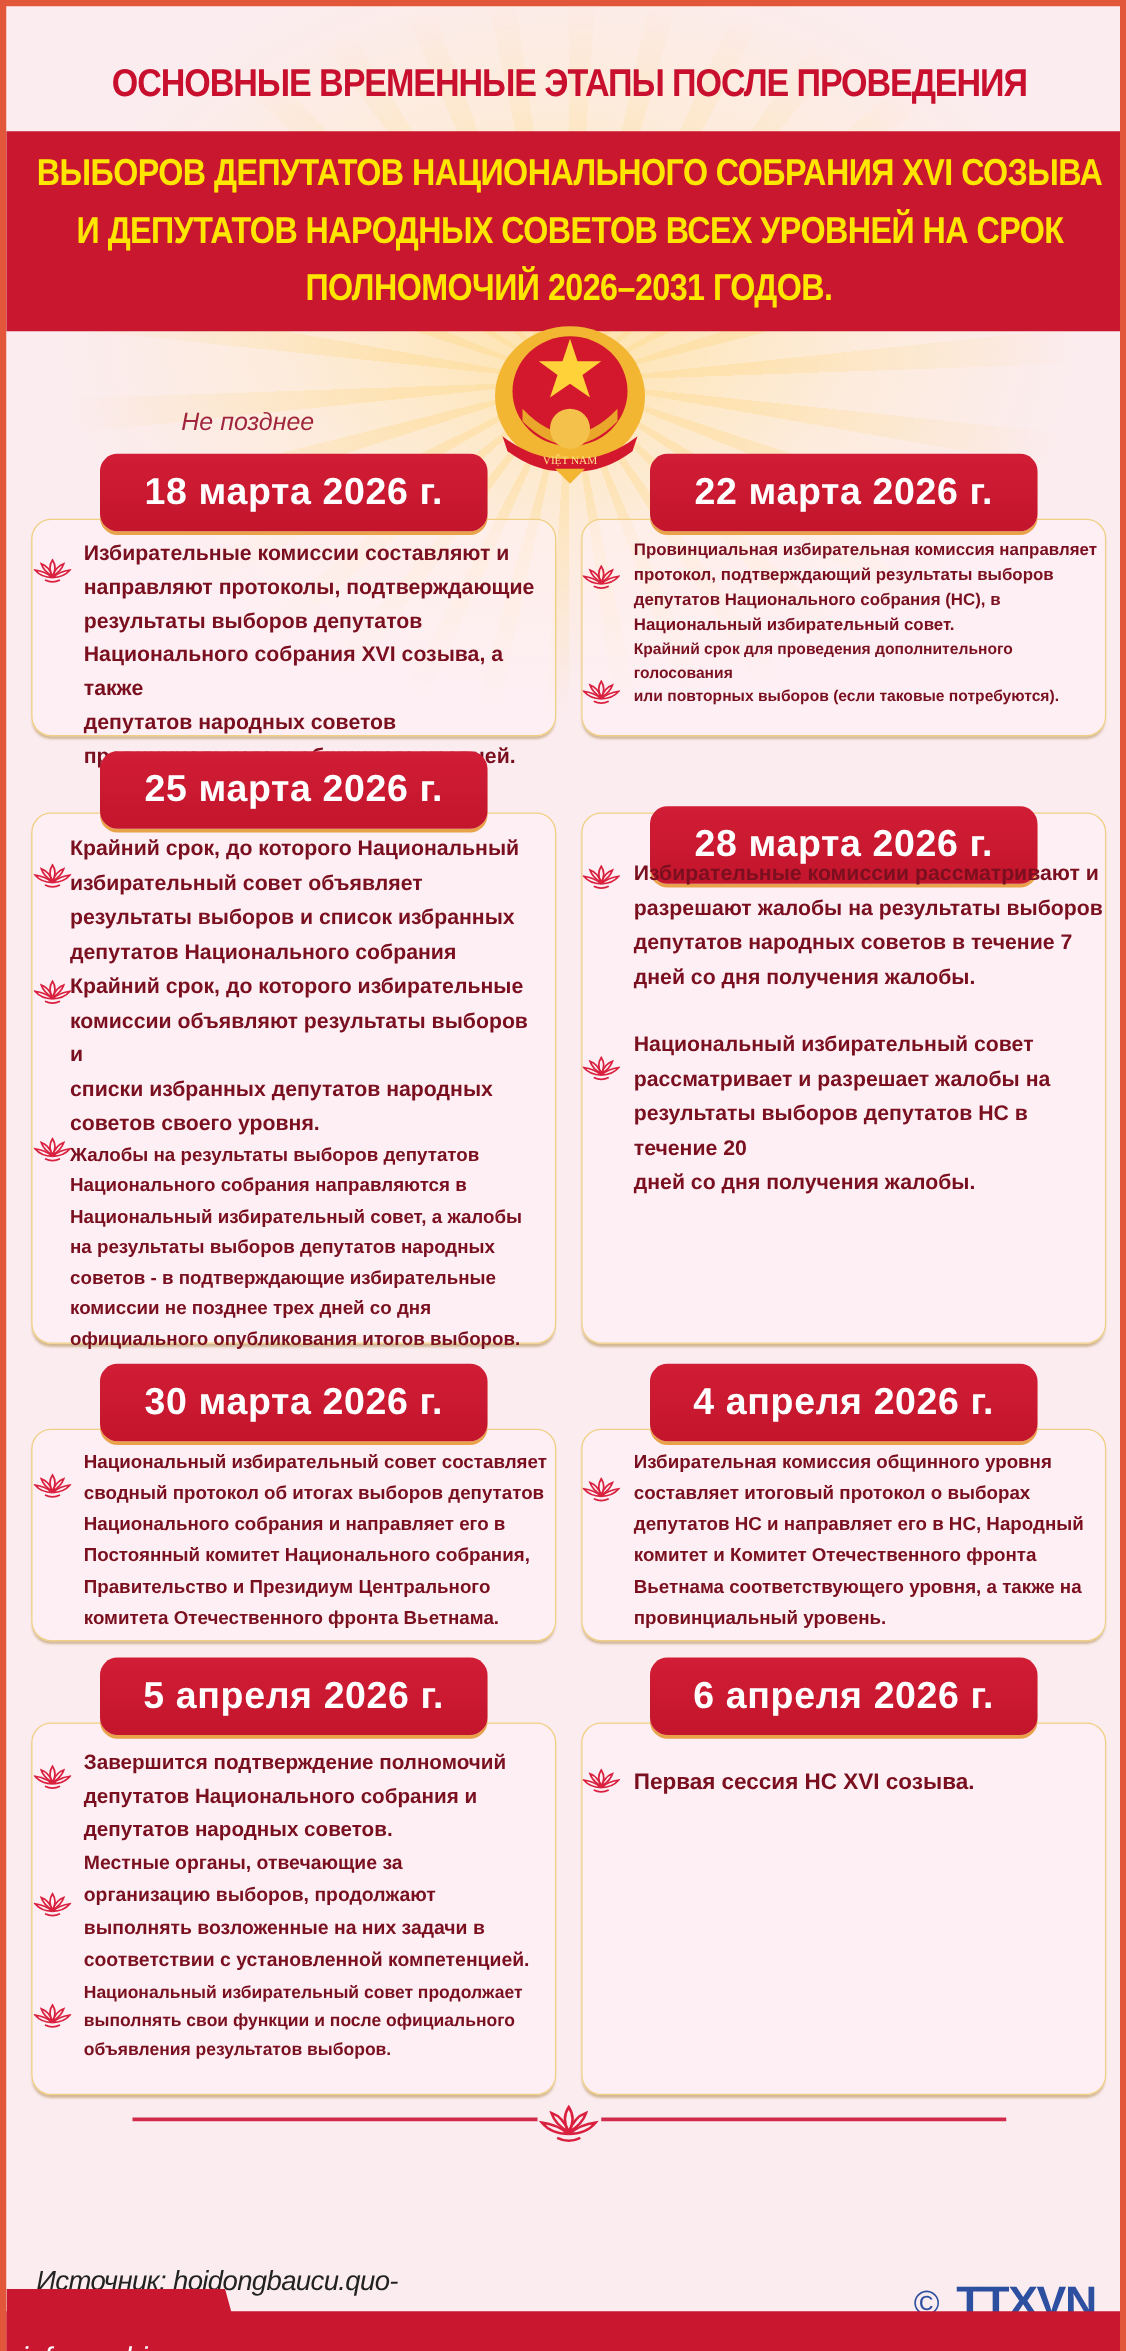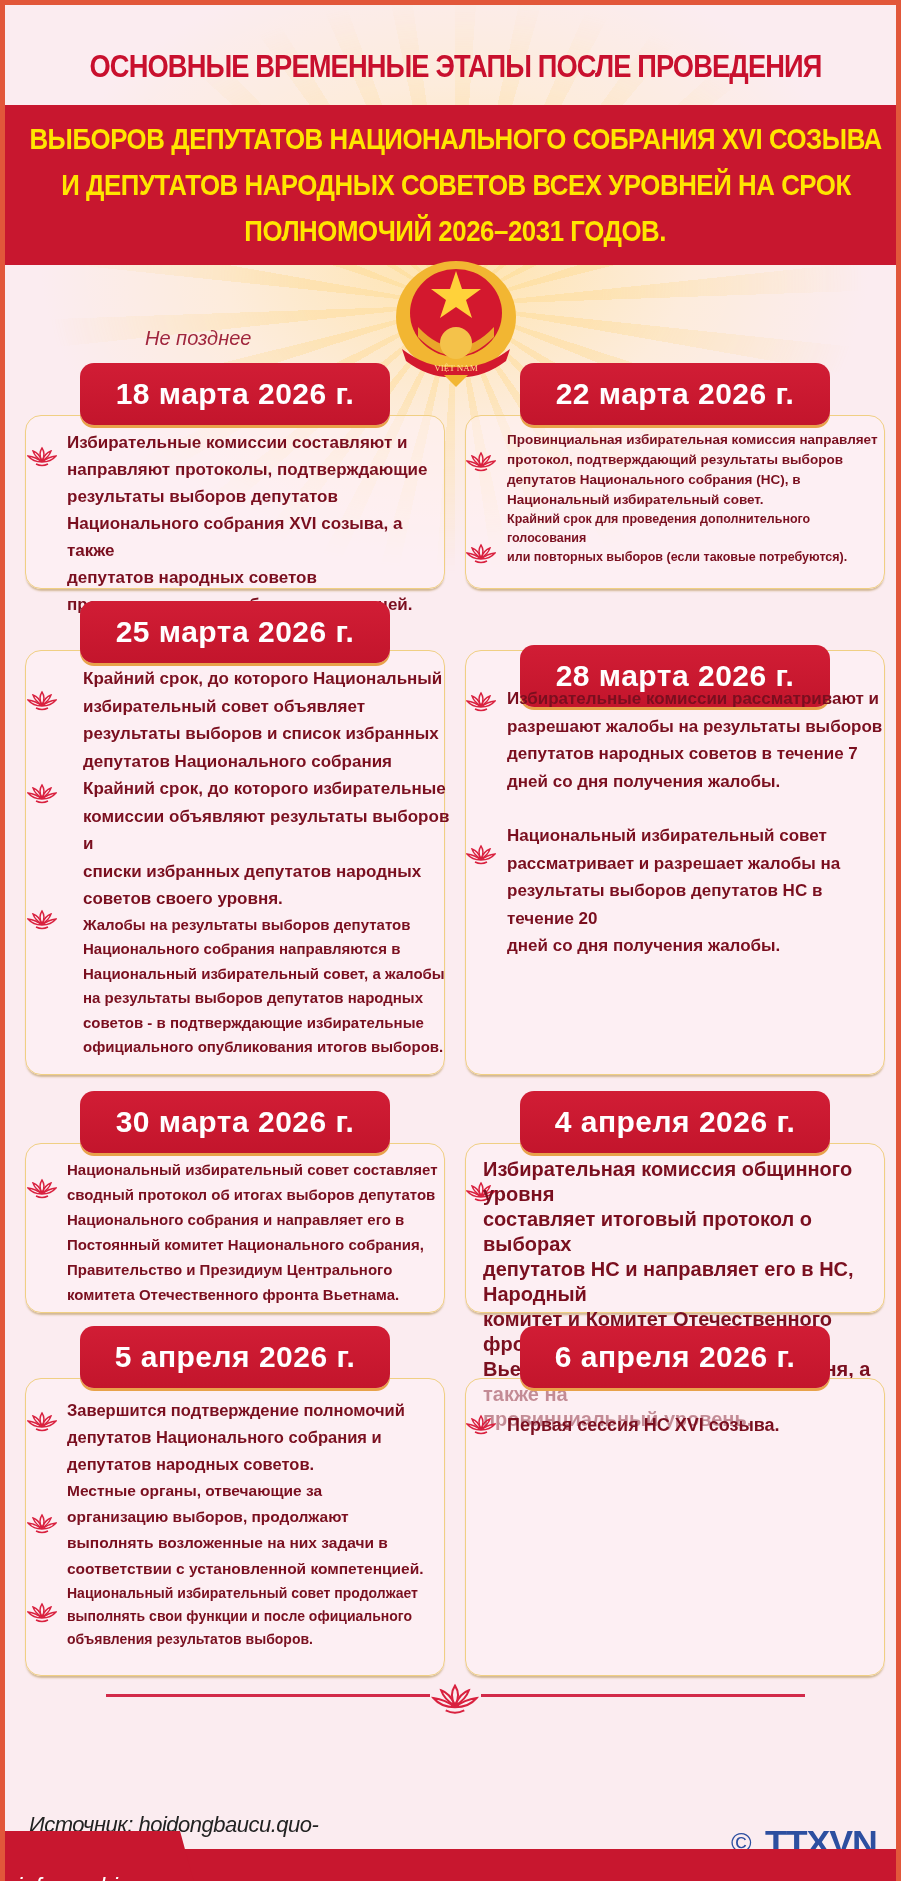--- a/index.html
+++ b/index.html
@@ -202,39 +202,40 @@
   <svg class="lotus" style="left:22px; top:903px;" viewBox="0 0 30 22">
       <g fill="none" stroke="#d9213f" stroke-width="1.4">
         <path d="M15 3 Q11 9 15 16 Q19 9 15 3Z"></path>
         <path d="M15 16 Q8 12 6 6 Q12 8 15 16"></path>
         <path d="M15 16 Q22 12 24 6 Q18 8 15 16"></path>
         <path d="M15 17 Q6 17 1 11 Q9 12 15 17"></path>
         <path d="M15 17 Q24 17 29 11 Q21 12 15 17"></path>
         <path d="M9 19 Q15 22 21 19"></path>
       </g>
     </svg>
-  <div class="card-body" style="left:78px; top:660px; width:380px; font-size:17px; line-height:27.5px;">
+  <div class="card-body" style="left:51px; top:660px; width:380px; font-size:17px; line-height:27.5px;">
     <div class="item">
       <div>Крайний срок, до которого Национальный</div>
         <div>избирательный совет объявляет</div>
         <div>результаты выборов и список избранных</div>
         <div>депутатов Национального собрания</div>
     </div>
     <div class="item">
       <div>Крайний срок, до которого избирательные</div>
         <div>комиссии объявляют результаты выборов и</div>
         <div>списки избранных депутатов народных</div>
         <div>советов своего уровня.</div>
     </div>
     <div class="item" style="font-size:15px; line-height:24.5px;">
       <div>Жалобы на результаты выборов депутатов</div>
         <div>Национального собрания направляются в</div>
         <div>Национальный избирательный совет, а жалобы</div>
         <div>на результаты выборов депутатов народных</div>
         <div>советов - в подтверждающие избирательные</div>
+        <div>комиссии не позднее трех дней со дня</div>
         <div>официального опубликования итогов выборов.</div>
     </div>
   </div>
 
   <div class="card" style="left:460px; top:645px; width:420px; height:425px;"></div>
   <div class="date-pill" style="left:515px; top:596px; width:310px;margin-top:44px;">28 марта 2026 г.</div>
   <svg class="lotus" style="left:461px; top:685px;" viewBox="0 0 30 22">
       <g fill="none" stroke="#d9213f" stroke-width="1.4">
         <path d="M15 3 Q11 9 15 16 Q19 9 15 3Z"></path>
         <path d="M15 16 Q8 12 6 6 Q12 8 15 16"></path>
@@ -297,21 +298,21 @@
   <svg class="lotus" style="left:461px; top:1175px;" viewBox="0 0 30 22">
       <g fill="none" stroke="#d9213f" stroke-width="1.4">
         <path d="M15 3 Q11 9 15 16 Q19 9 15 3Z"></path>
         <path d="M15 16 Q8 12 6 6 Q12 8 15 16"></path>
         <path d="M15 16 Q22 12 24 6 Q18 8 15 16"></path>
         <path d="M15 17 Q6 17 1 11 Q9 12 15 17"></path>
         <path d="M15 17 Q24 17 29 11 Q21 12 15 17"></path>
         <path d="M9 19 Q15 22 21 19"></path>
       </g>
     </svg>
-  <div class="card-body" style="left:478px; top:1152px; width:390px; font-size:20px; line-height:25px;">
+  <div class="card-body" style="left:502px; top:1152px; width:390px; font-size:15px; line-height:25px;">
     <div class="item">
       <div>Избирательная комиссия общинного уровня</div>
         <div>составляет итоговый протокол о выборах</div>
         <div>депутатов НС и направляет его в НС, Народный</div>
         <div>комитет и Комитет Отечественного фронта</div>
         <div>Вьетнама соответствующего уровня, а также на</div>
         <div>провинциальный уровень.</div>
     </div>
   </div>
 

